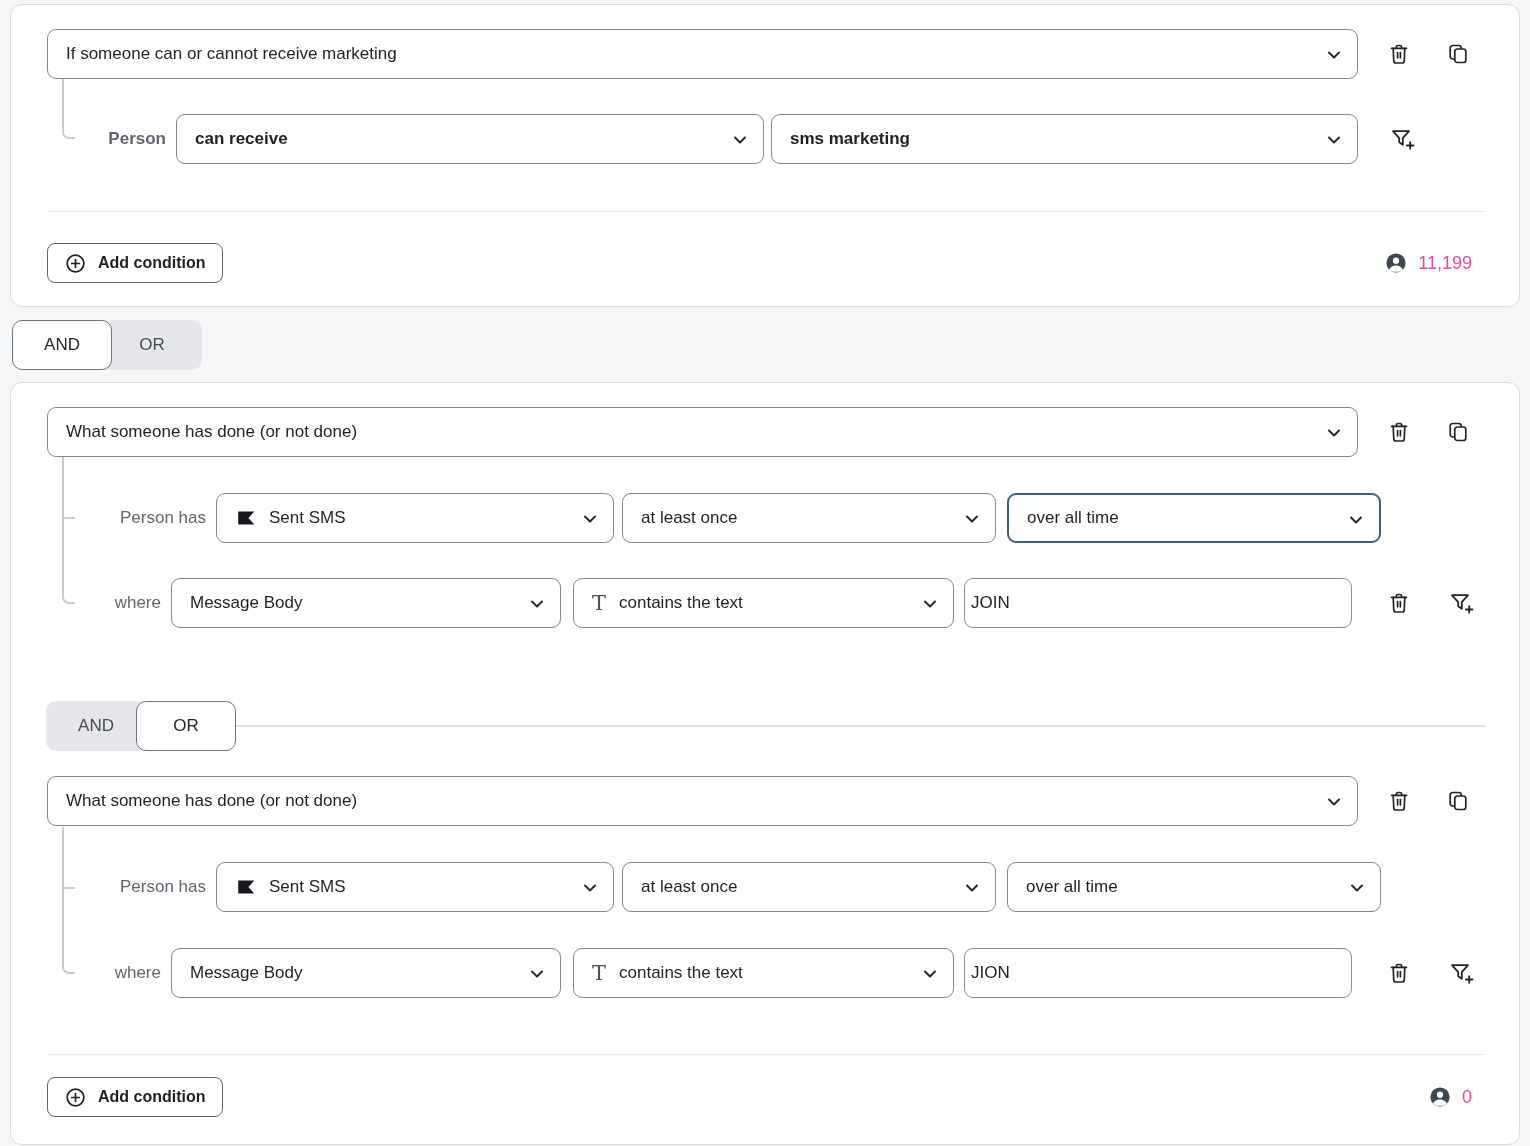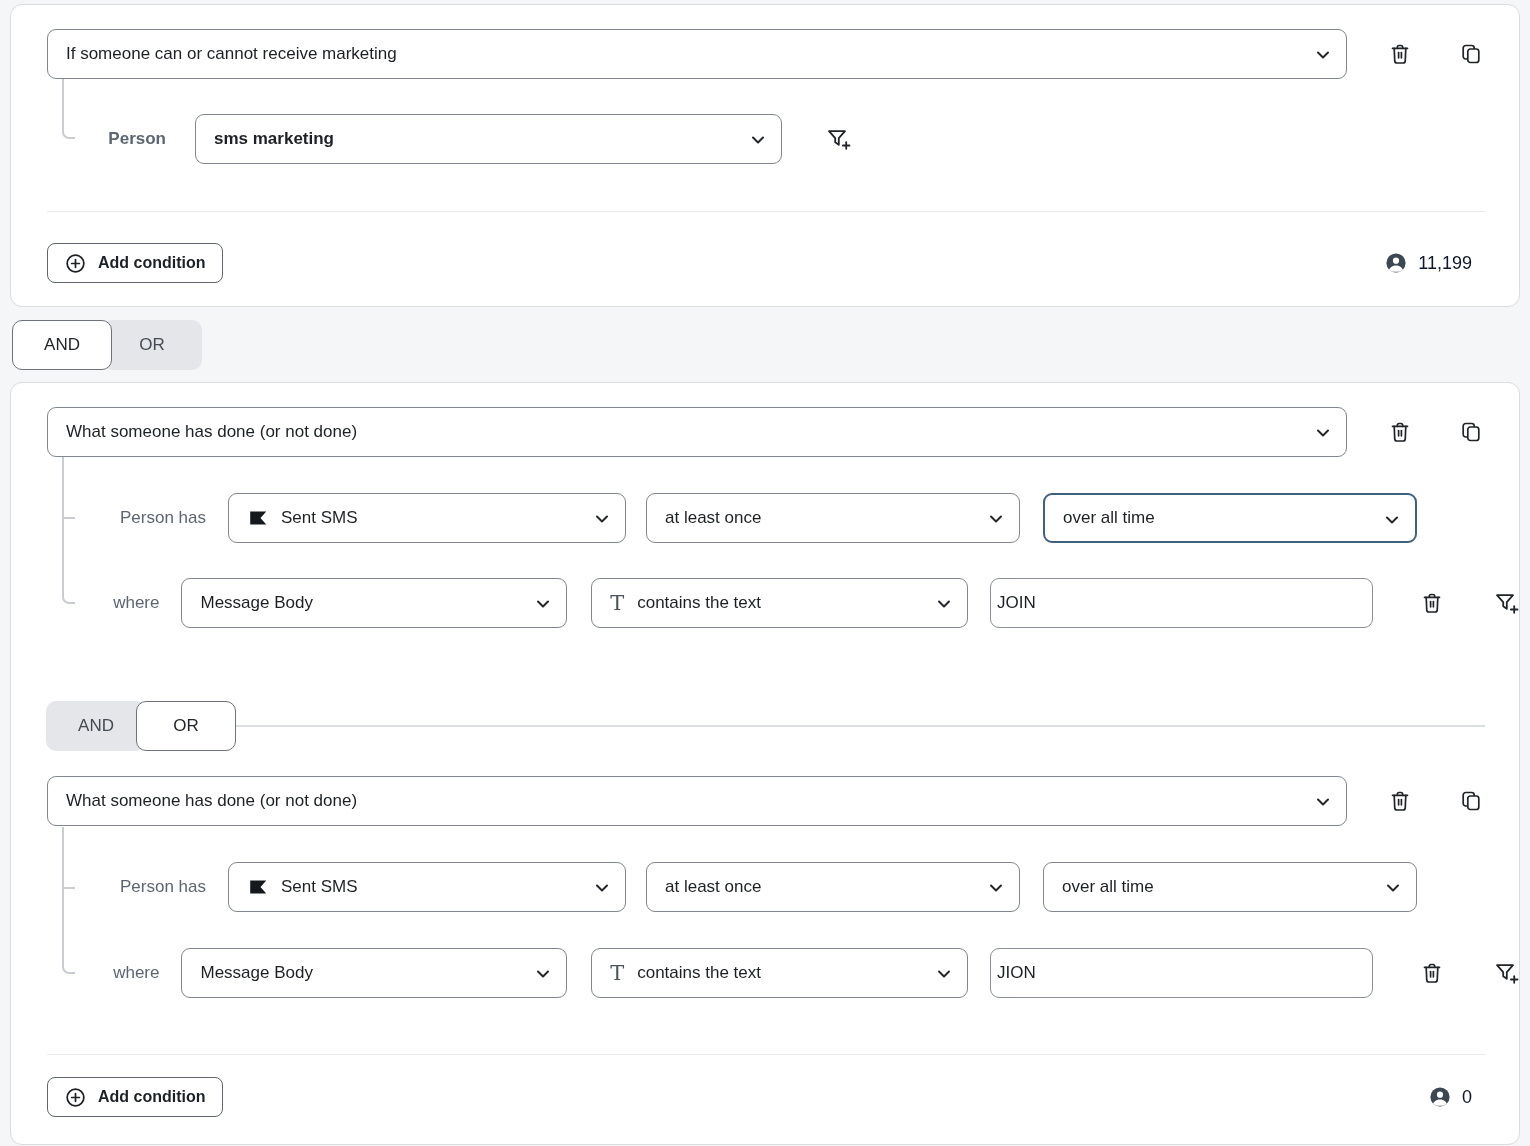--- a/index.html
+++ b/index.html
@@ -11,21 +11,21 @@
     overflow: hidden;
   }
   .card {
     position: relative;
     margin: 0 10px;
     background: #fff;
     border: 1px solid #d9dce0;
     border-radius: 12px;
   }
   .card1 { margin-top: 4px; }
-  .row { display: flex; align-items: center; gap: 12px; }
+  .row { display: flex; align-items: center; }
 
   
   .select, .textinput {
     position: relative;
     display: flex;
     align-items: center;
     height: 50px;
     background: #fff;
     border: 1px solid #81878e;
     border-radius: 9px;
@@ -58,21 +58,21 @@
   .hr { height: 1px; background: #e8eaec; margin: 0 34px 0 36px; }
 
   .footer { display: flex; align-items: center; margin: 0 47px 0 36px; }
   .add-btn {
     display: flex; align-items: center; gap: 11px;
     height: 40px; padding: 0 16px;
     background: #fff; border: 1px solid #60666d; border-radius: 8px;
     font-family: "Liberation Sans", sans-serif;
     font-size: 16px; font-weight: 700; color: #1d2126; cursor: pointer;
   }
-  .count { display: flex; align-items: center; gap: 10px; margin-left: auto; font-size: 18px; color: #0f172a; }
+  .count { display: flex; align-items: center; gap: 10px; margin-left: auto; font-size: 18px; color: #ec4899; }
 
   
   .toggle { display: flex; height: 50px; }
   .seg {
     width: 100px; display: flex; align-items: center; justify-content: center;
     font-size: 17px; border-radius: 10px; cursor: pointer; border: none;
     font-family: "Liberation Sans", sans-serif;
   }
   .seg.sel { position: relative; z-index: 2; background: #fff; border: 1px solid #6d737a; color: #22262b; }
   .seg.unsel { position: relative; z-index: 1; background: #e4e6e9; color: #454b52; }
@@ -151,20 +151,28 @@
         <svg class="i24" width="24" height="24" viewBox="0 0 24 24" fill="none" stroke="#212529" stroke-width="1.7">
             <rect x="4.2" y="3.5" width="11" height="13.5" rx="2.5"></rect>
             <rect x="8.8" y="7" width="11" height="13.5" rx="2.5" fill="#fff"></rect>
           </svg>
       </span>
     </button>
   </div>
 
   <div class="row cond-row">
     <div class="row-label">Person</div>
+    <div class="select sel-consent-op">
+      <span>can receive</span>
+      <span class="chev">
+        <svg class="i24" width="20" height="20" viewBox="0 0 20 20">
+            <path d="M5 7.5l5 5 5-5" fill="none" stroke="#24282d" stroke-width="2" stroke-linecap="round" stroke-linejoin="round"></path>
+          </svg>
+      </span>
+    </div>
     <div class="select sel-consent-ch">
       <span>sms marketing</span>
       <span class="chev">
         <svg class="i24" width="20" height="20" viewBox="0 0 20 20">
             <path d="M5 7.5l5 5 5-5" fill="none" stroke="#24282d" stroke-width="2" stroke-linecap="round" stroke-linejoin="round"></path>
           </svg>
       </span>
     </div>
     <button class="icon-btn">
       <span>

